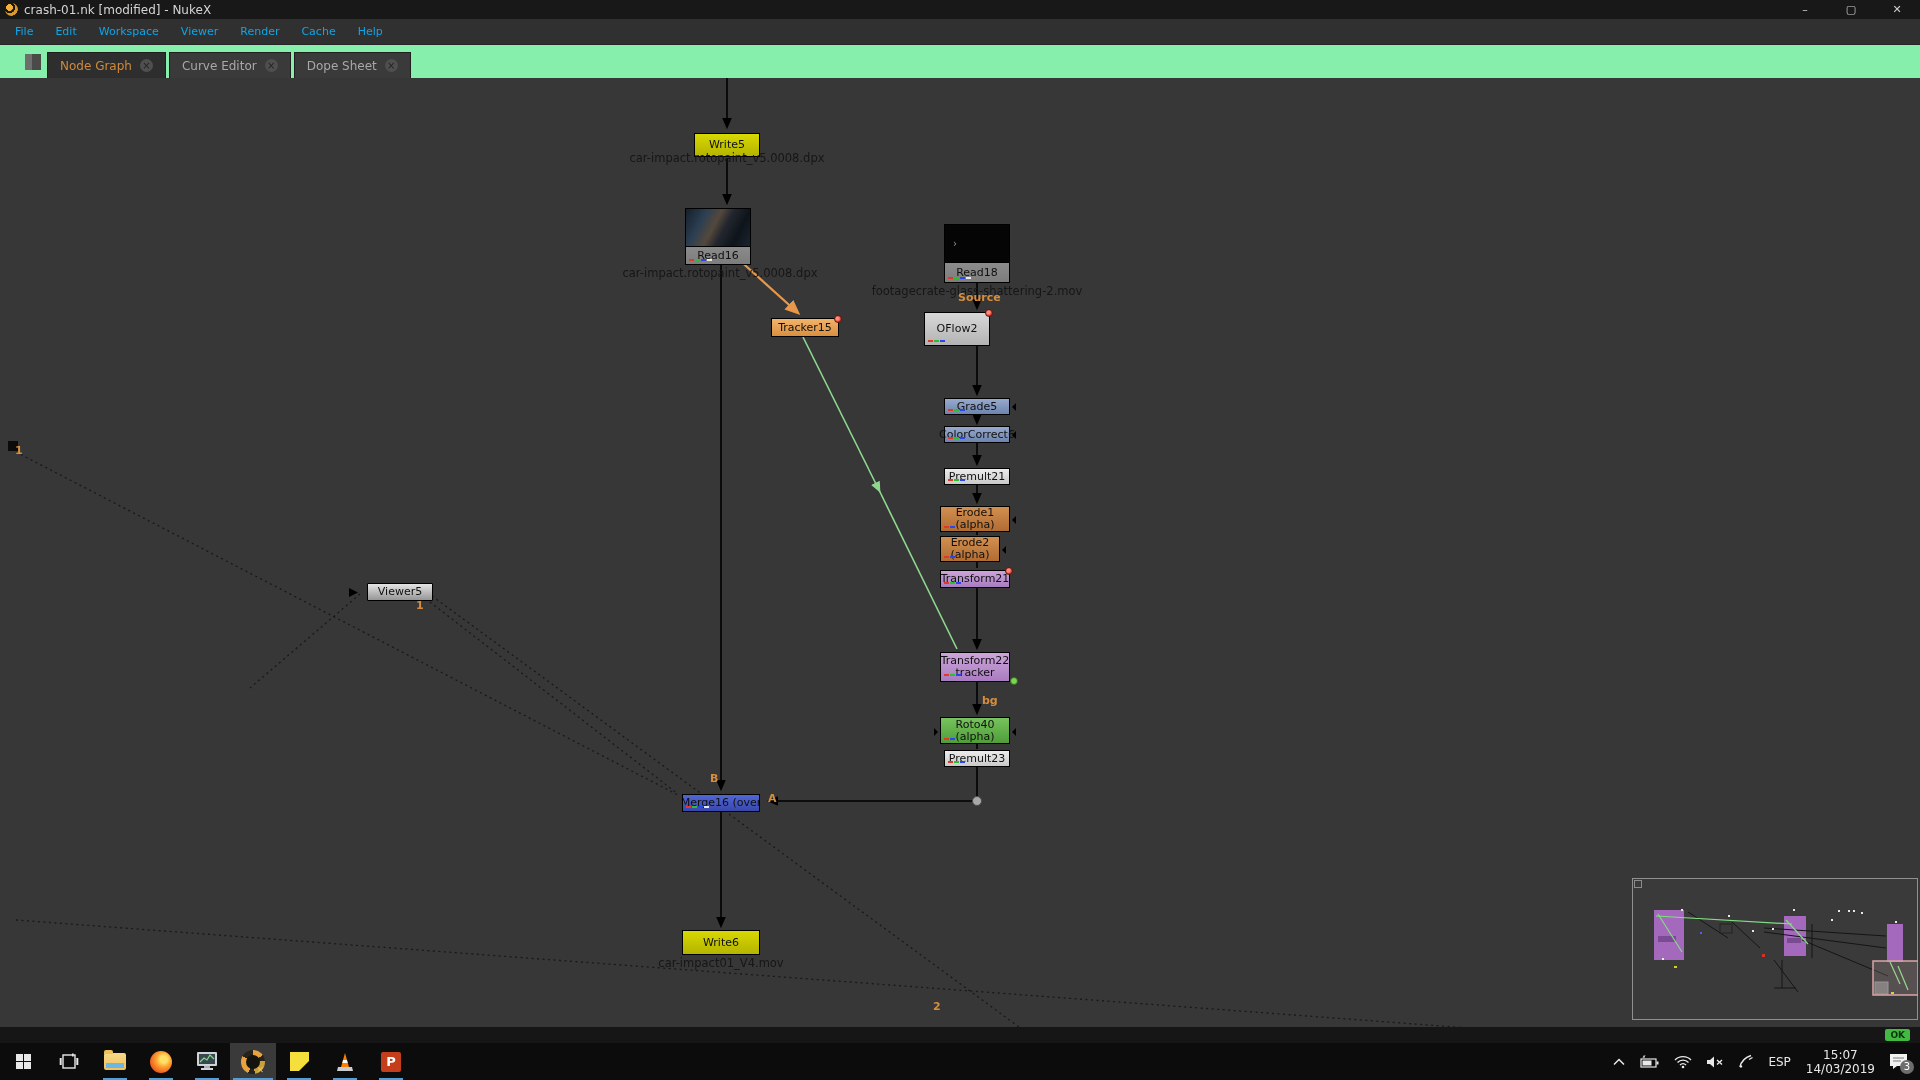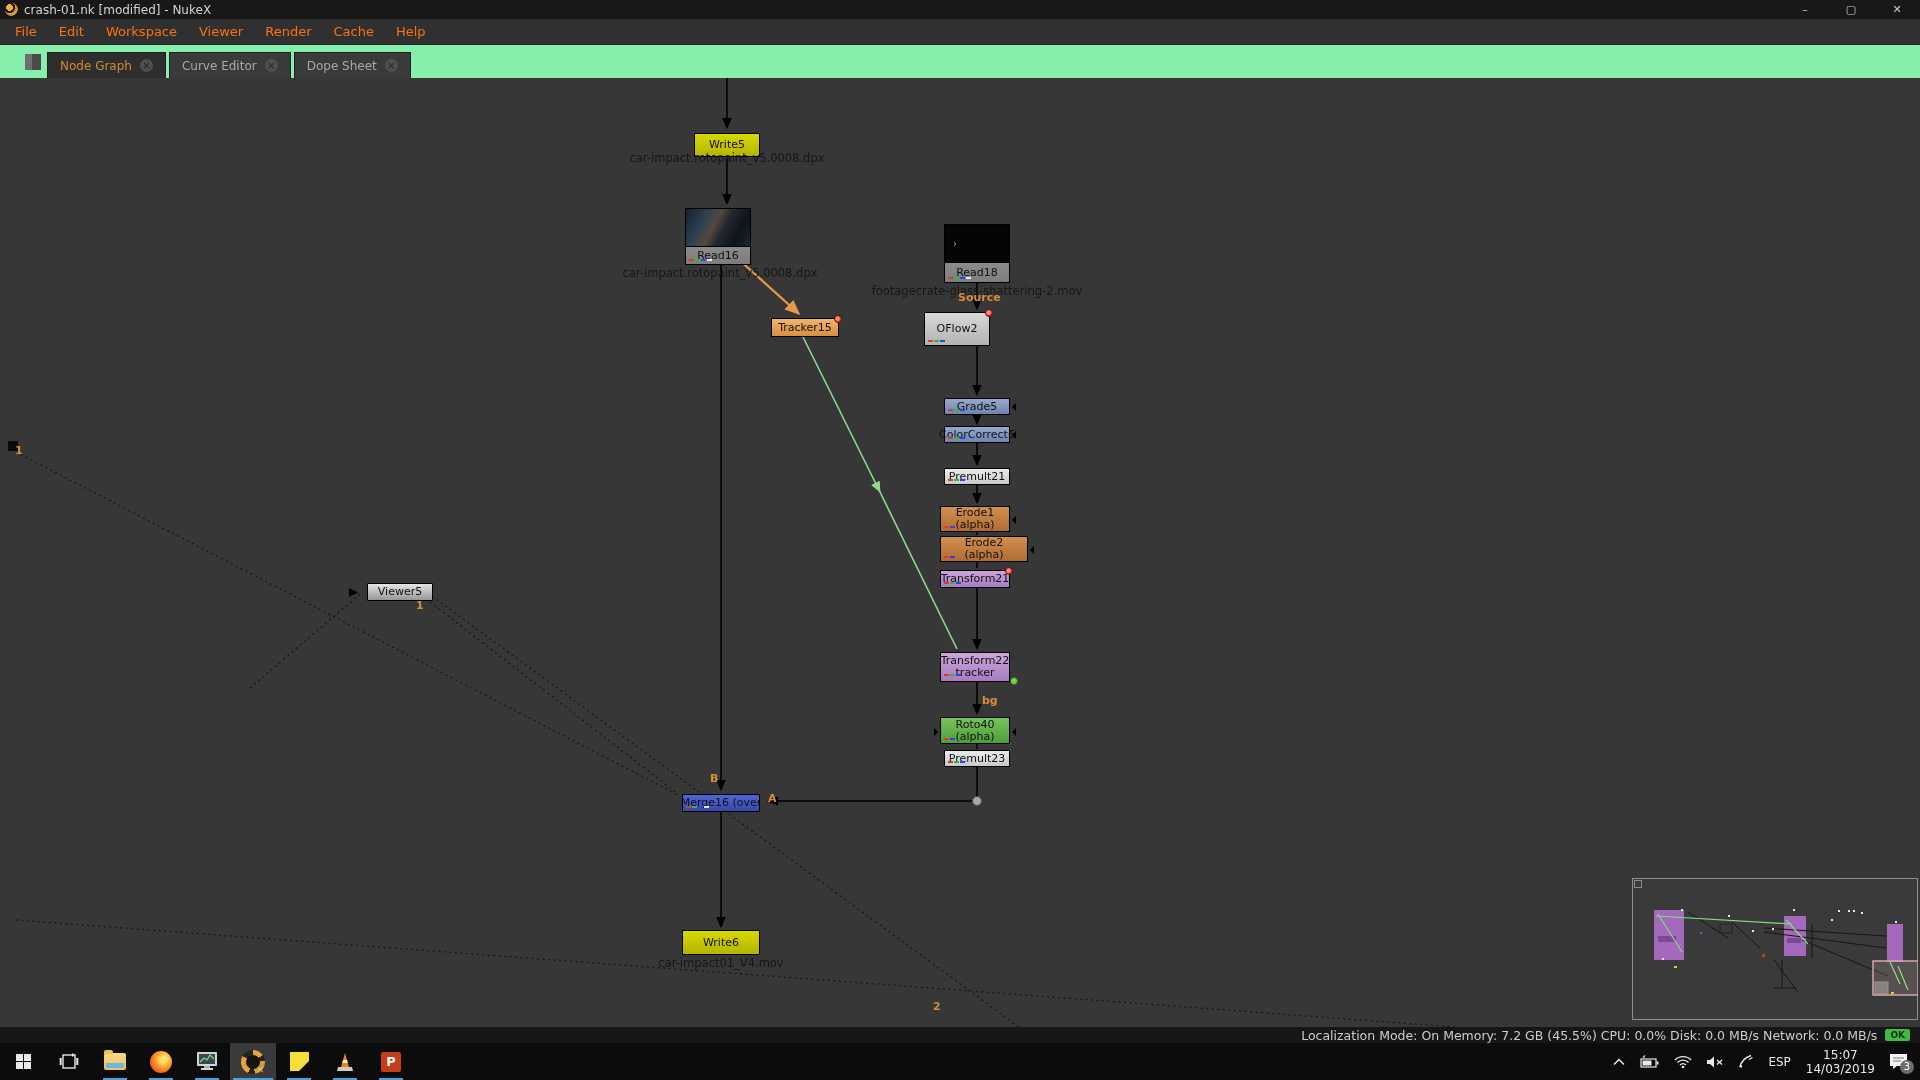--- a/index.html
+++ b/index.html
@@ -8,21 +8,21 @@
 
   
   .titlebar { height:19px; background:#181818; display:flex; align-items:center; color:#d4d4d4; font-size:12px; }
   .titlebar .appicon { width:13px; height:13px; border-radius:50%; margin:0 6px 0 5px;
       background:radial-gradient(circle at 35% 35%, #f2b13c 0 28%, #1a1a1a 30% 46%, #d89a2e 48% 72%, #1a1a1a 74%); }
   .win-btns { margin-left:auto; display:flex; height:100%; }
   .win-btn { width:46px; height:100%; display:flex; align-items:center; justify-content:center; color:#cfcfcf; font-size:11px; }
 
   
   .menubar { height:26px; background:#303030; border-bottom:1px solid #252525; display:flex; align-items:center; padding-left:4px; }
-  .menu-item { color:#f97316; font-size:13px; padding:0 11px; height:100%; display:flex; align-items:center; }
+  .menu-item { color:#0ea5e9; font-size:11px; padding:0 11px; height:100%; display:flex; align-items:center; }
 
   
   .tabbar { height:33px; background:#86efac; display:flex; align-items:flex-end;padding-left:20px; }
   .pane-icon { width:16px; height:16px; margin:0 6px 8px 5px; background:#4a4a4a; display:flex; }
   .pane-icon i { display:block; width:7px; height:16px; background:#6e6e6e; }
   .tab { height:26px; display:flex; align-items:center; gap:8px; padding:0 12px; margin-right:3px;
          background:#3a3a3a; border:1px solid #1f1f1f; border-bottom:none; font-size:12px; color:#a8a8a8; }
   .tab.active { background:#2e2e2e; color:#cf8a3a; }
   .tab .close-x { width:13px; height:13px; border-radius:50%; background:#4f4f4f; color:#242424;
                   font-size:10px; line-height:13px; text-align:center; }
@@ -284,21 +284,21 @@
   <div class="node n-erode" style="left:940px; top:428px; width:70px; height:26px;">
     <span>Erode1</span>
     <span>(alpha)</span>
     <span class="tri-r" style="top:9px;"></span>
     <span class="chan">
         <i class="r"></i>
         <i class="b"></i>
       </span>
   </div>
 
-  <div class="node n-erode" style="left:940px; top:458px; width:88px; height:26px;">
+  <div class="node n-erode" style="left:940px; top:458px; width:60px; height:26px;">
     <span>Erode2</span>
     <span>(alpha)</span>
     <span class="tri-r" style="top:9px;"></span>
     <span class="chan">
         <i class="r"></i>
         <i class="b"></i>
       </span>
   </div>
 
   <div class="node n-purple" style="left:940px; top:492px; width:70px; height:18px;">
@@ -413,21 +413,20 @@
       <rect x="42" y="88" width="3" height="2" fill="#ddcc22"></rect>
       <rect x="259" y="114" width="3" height="2" fill="#ddcc22"></rect>
       <rect x="88" y="46" width="12" height="9" fill="none" stroke="#222"></rect>
       <rect x="243" y="104" width="13" height="12" fill="#7d7d7d" opacity="0.85" stroke="#999"></rect>
       <rect x="241" y="83" width="52" height="34" fill="rgba(255,205,205,0.15)" stroke="#d9a7a7" stroke-width="1.5"></rect>
     </svg>
   </div>
 </div>
 
 <div class="statusbar">
-  <span class="stext">Localization Mode: On Memory: 7.2 GB (45.5%) CPU: 0.0% Disk: 0.0 MB/s Network: 0.0 MB/s</span>
   <span class="ok-badge">OK</span>
 </div>
 
 <div class="taskbar">
   <div class="tb-cell">
     <span class="winlogo">
         <i></i>
         <i></i>
         <i></i>
         <i></i>

